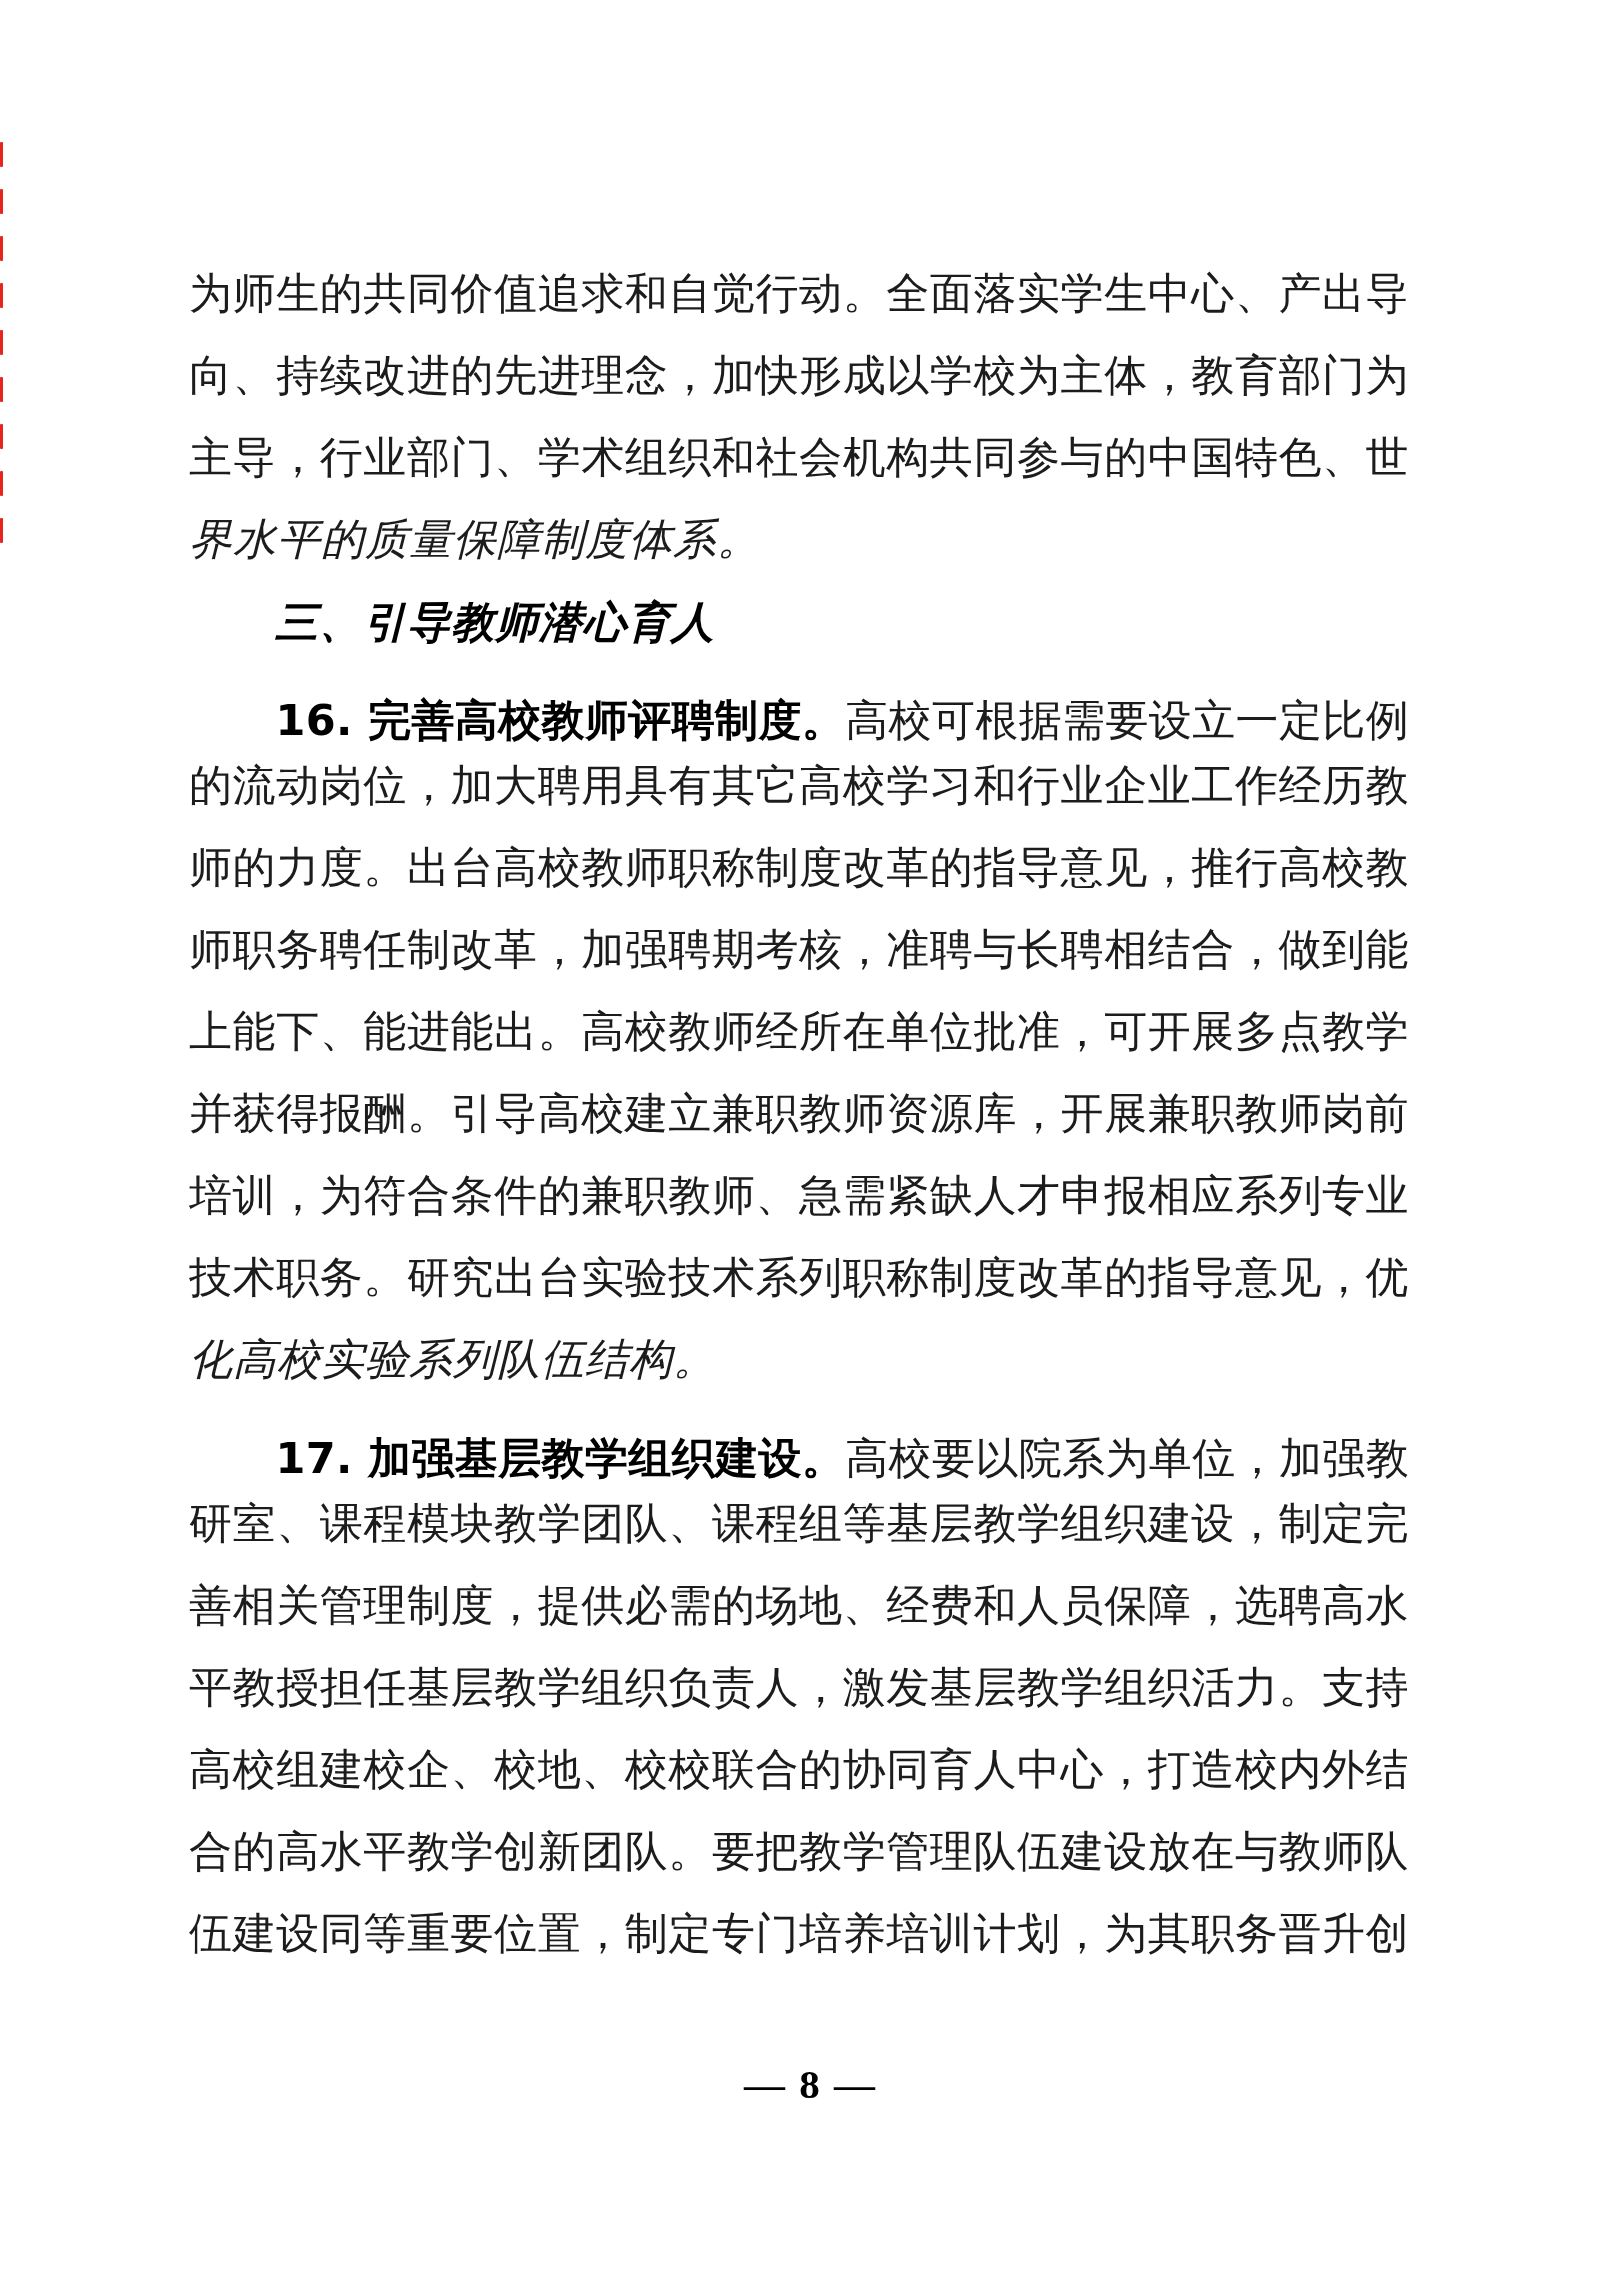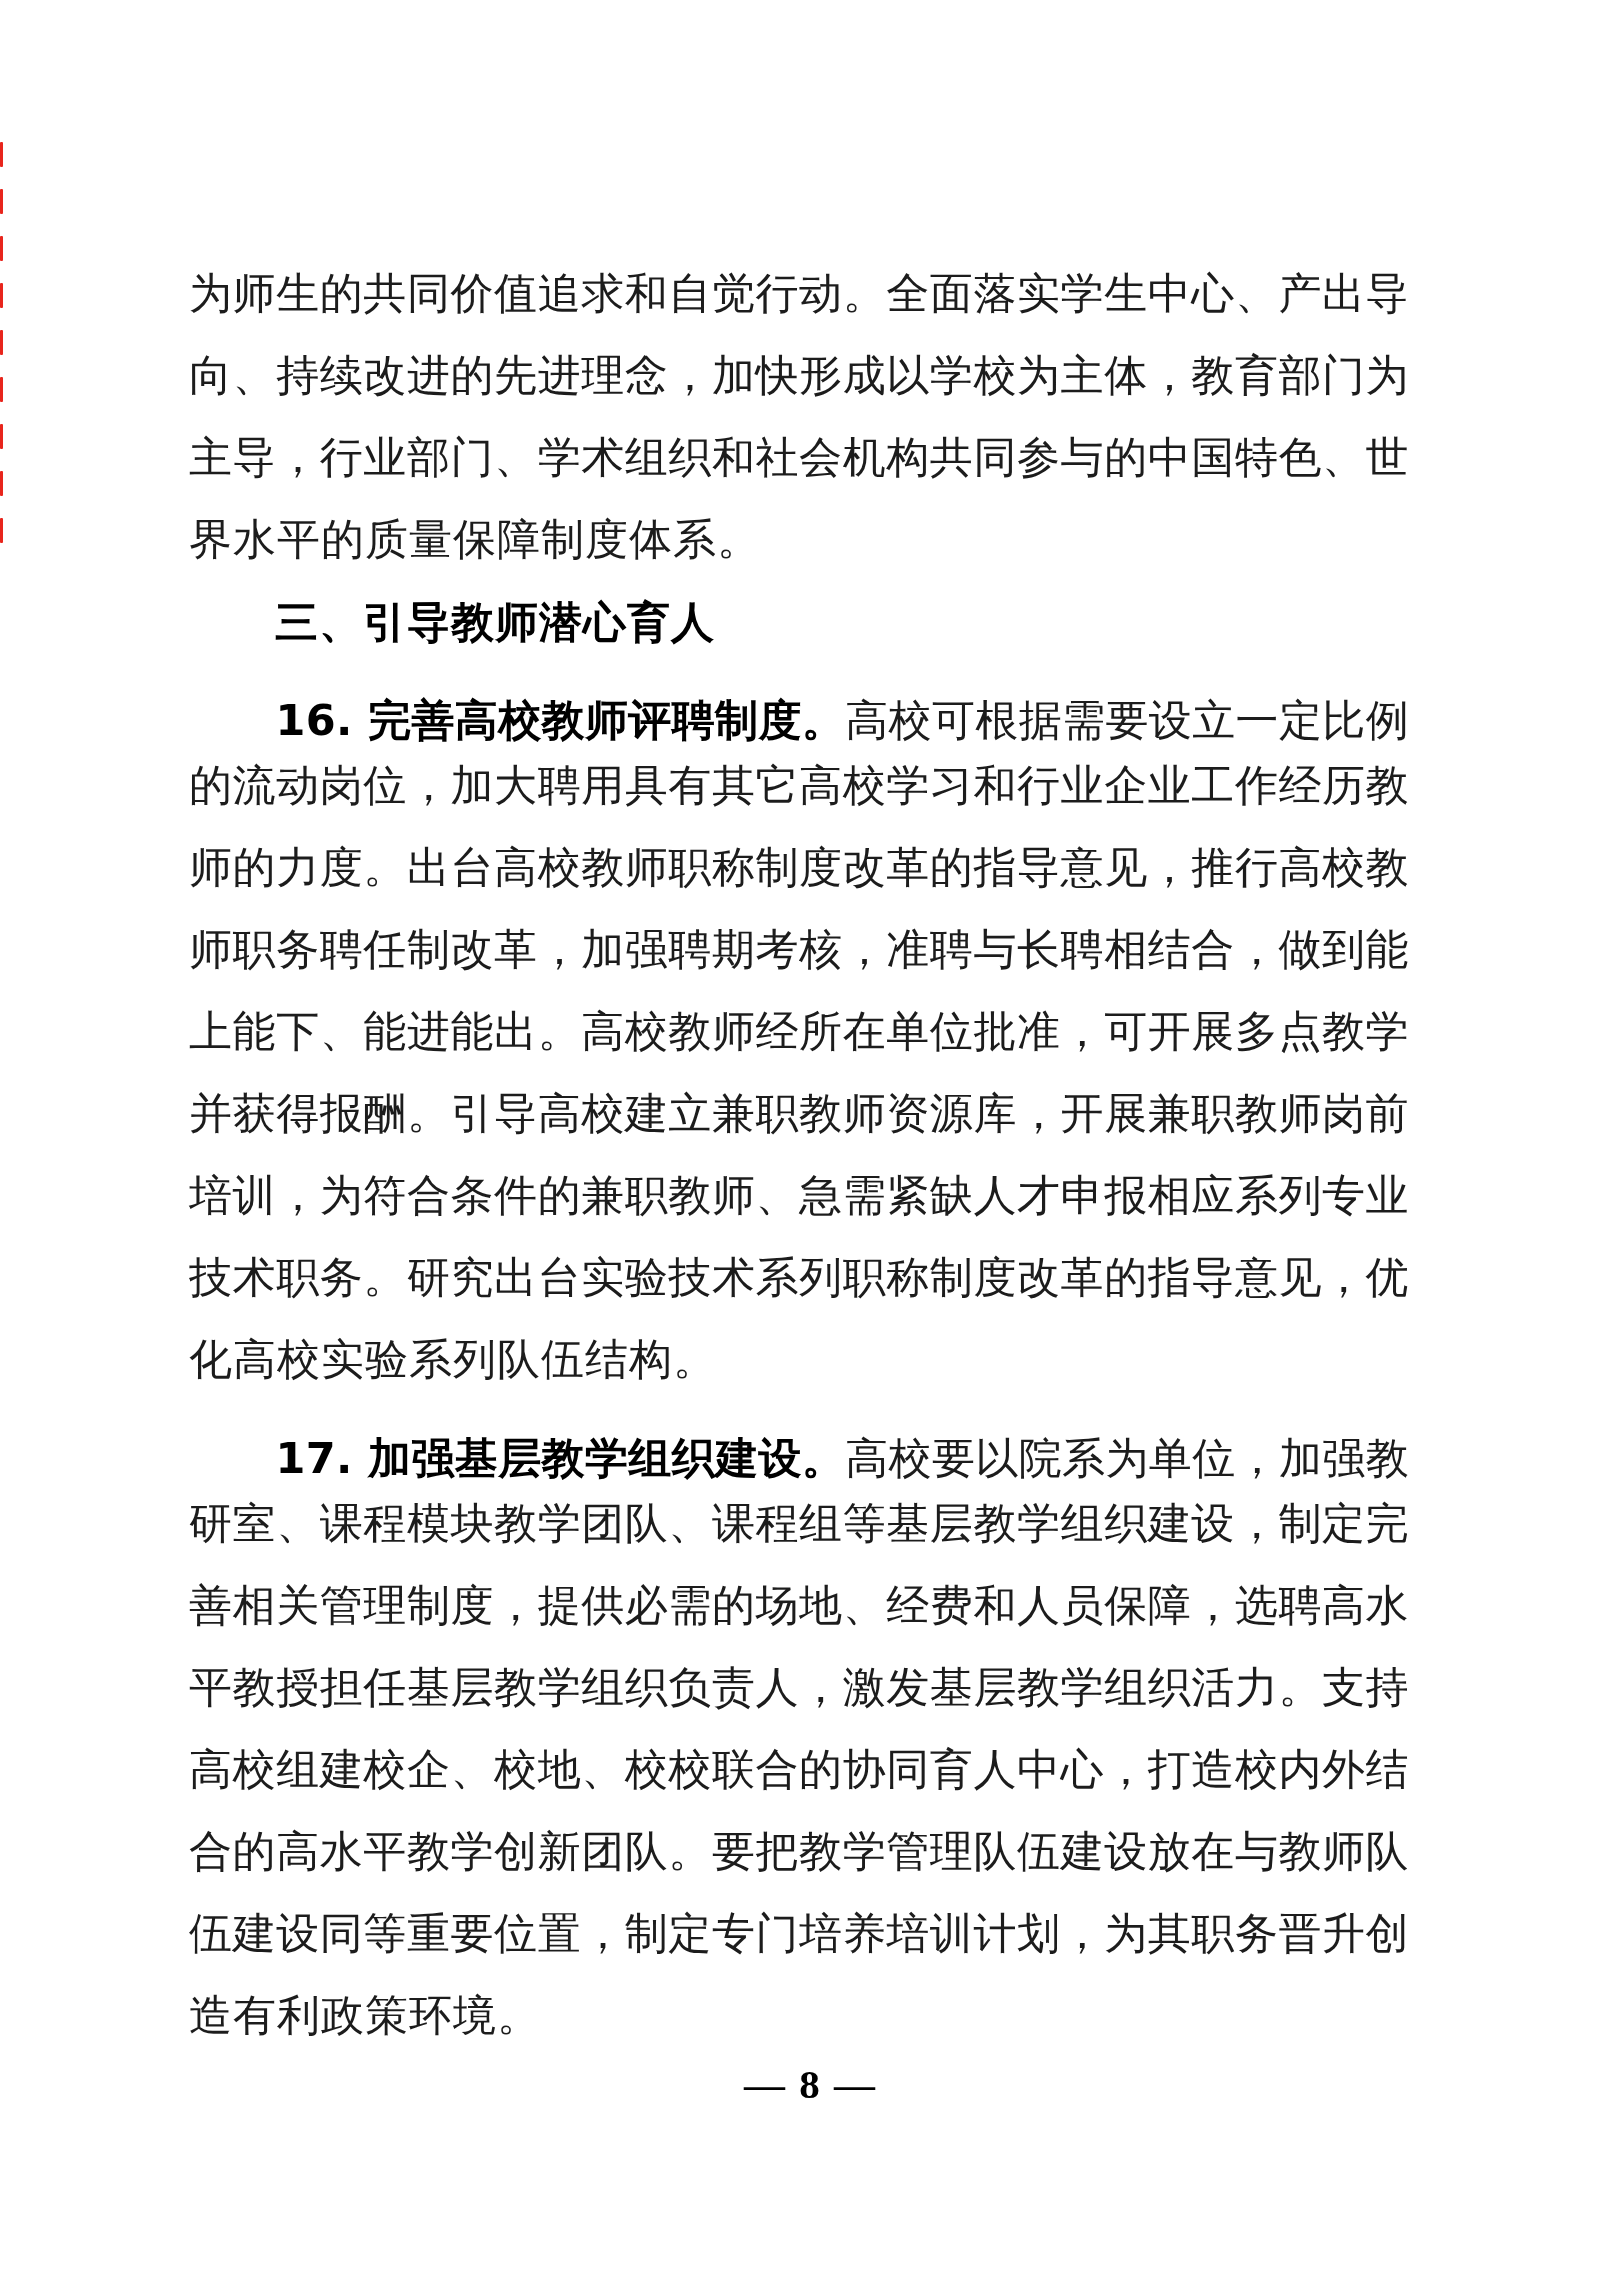--- a/index.html
+++ b/index.html
@@ -28,20 +28,21 @@
     color: #1c1c1c;
     white-space: nowrap;
   }
   .line.justify {
     display: flex;
     justify-content: space-between;
     align-items: baseline;
   }
   .line.plain {
     letter-spacing: 1px;
+    font-style: italic;
   }
   .line.indented {
     padding-left: 86px;
   }
   .ind {
     flex: 0 0 86px;
   }
   .n {
     font-family: "Liberation Serif", "DejaVu Serif", serif;
     font-weight: 400;
@@ -626,17 +627,16 @@
         <span class="n">划</span>
         <span class="n">，</span>
         <span class="n">为</span>
         <span class="n">其</span>
         <span class="n">职</span>
         <span class="n">务</span>
         <span class="n">晋</span>
         <span class="n">升</span>
         <span class="n">创</span>
       </div>
-      <div class="line plain"><span class="n">造有利政策环境。</span></div>
     </div>
   <div class="footer">— 8 —</div>
 </div>
 
 
 </body></html>

